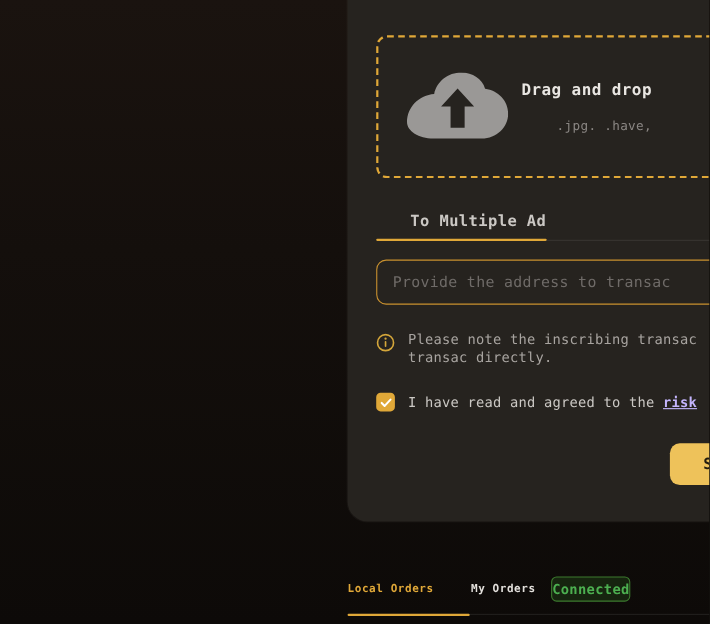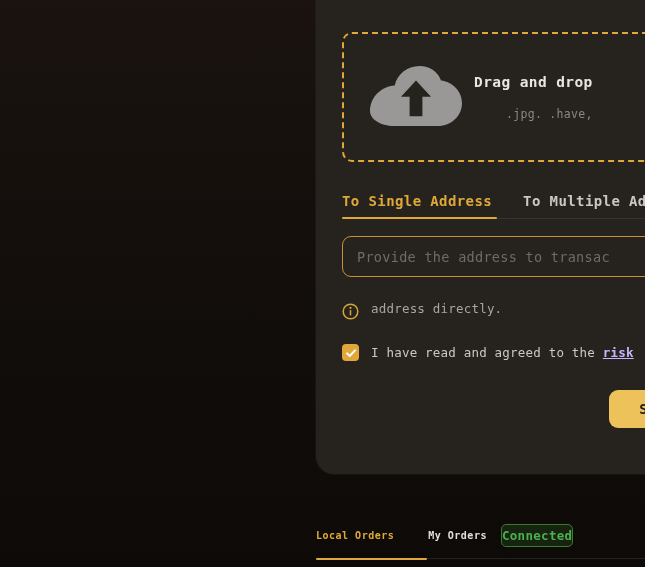--- a/index.html
+++ b/index.html
@@ -140,39 +140,39 @@
           </svg>
         </div>
         <div class="dz-text">
           <div class="dz-title">Drag and drop</div>
           <div class="dz-sub">.jpg. .have,</div>
         </div>
       </div>
 
       <div class="tabs">
         <div class="tabs-rule"></div>
-        <div class="tab active">To Single Address</div>
         <div class="tab idle">To Multiple Ad</div>
         <div class="tab-underline"></div>
       </div>
 
       <div class="addr-input">
         <span class="ph">Provide the address to transac</span>
       </div>
 
       <div class="note">
         <span class="info-icon">
           <svg width="17" height="17" viewBox="0 0 17 17" aria-hidden="true">
             <circle cx="8.5" cy="8.5" r="7.3" fill="none" stroke="#d4a63a" stroke-width="1.5"></circle>
             <circle cx="8.5" cy="4.9" r="1.05" fill="#d4a63a"></circle>
             <rect x="7.75" y="6.9" width="1.5" height="5.6" rx="0.7" fill="#d4a63a"></rect>
           </svg>
         </span>
         <div class="note-text">
-          <div>address directly.</div>
+          <div>Please note the inscribing transac</div>
+          <div>transac directly.</div>
         </div>
       </div>
 
       <div class="agree">
         <span class="checkbox">
           <svg width="12" height="12" viewBox="0 0 12 12" aria-hidden="true">
             <path d="M2 6.3L4.7 9 10 3.3" fill="none" stroke="#fff" stroke-width="1.9" stroke-linecap="round" stroke-linejoin="round"></path>
           </svg>
         </span>
         <div class="agree-text"><span>I have read and agreed to the </span><span class="lnk">risk</span></div>

